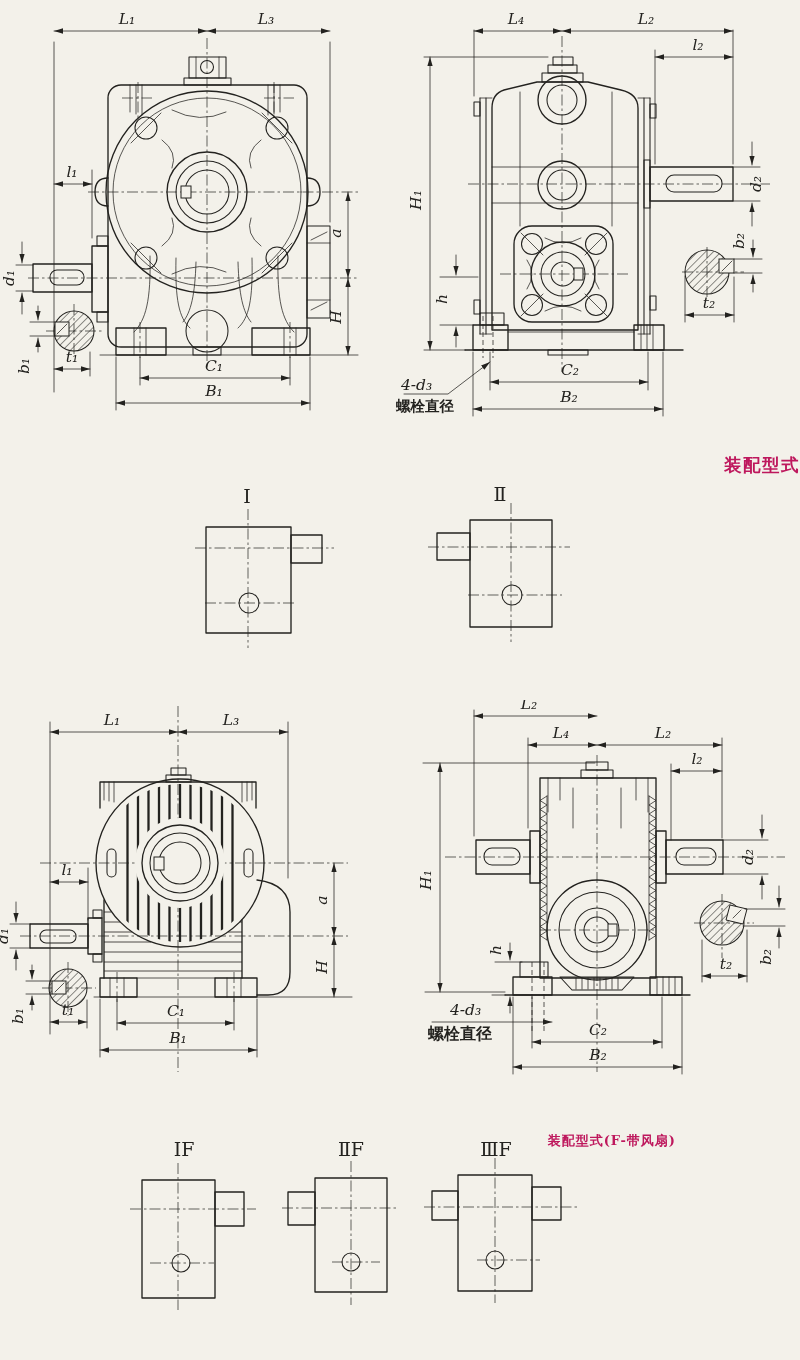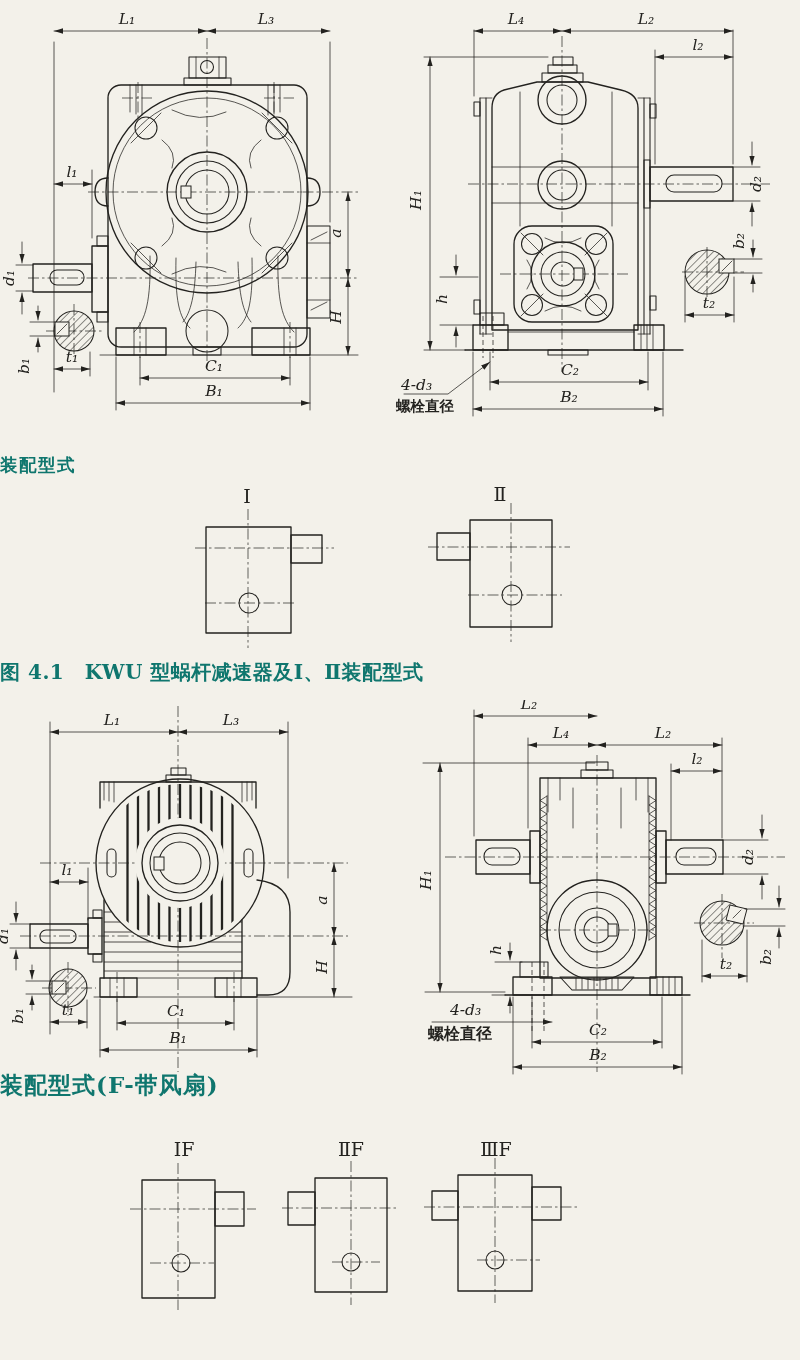--- a/index.html
+++ b/index.html
@@ -1,39 +1,39 @@
 <!DOCTYPE html>
 <html><head>
 <meta charset="utf-8">
 <style>
   html,body{margin:0;padding:0;background:#e8e6e0}
   #page{position:relative;width:800px;height:1360px;background:#f3f1ea;overflow:hidden;
-        font-family:"DejaVu Serif","Liberation Serif",serif;color:#0f766e}
+        font-family:"DejaVu Serif","Liberation Serif",serif;color:#be185d}
   svg{position:absolute;left:0;display:block}
   
   .ol{fill:none;stroke:#23221f;stroke-width:1.35;stroke-linecap:round;stroke-linejoin:round}
   .o2{fill:none;stroke:#23221f;stroke-width:1.05;stroke-linecap:round;stroke-linejoin:round}
   .tl{fill:none;stroke:#23221f;stroke-width:.75;stroke-linecap:round}
   .cl{fill:none;stroke:#23221f;stroke-width:.7;stroke-dasharray:11 3 2.5 3}
   .dsh{fill:none;stroke:#23221f;stroke-width:.75;stroke-dasharray:5 3}
   .pp{fill:#f3f1ea}
   .fin path{stroke:#23221f;stroke-width:2.3;stroke-linecap:round;fill:none}
   .hv path{stroke:#23221f;stroke-width:.8;fill:none}
   
   text{fill:#23221f}
   .lbl{font:italic 15.5px "DejaVu Serif","Liberation Serif",serif;text-anchor:middle}
   .st{text-anchor:start}
   .cjk{font:600 14.5px "DejaVu Serif","Liberation Serif",serif;text-anchor:start}
   .cjk2{font:600 16px "DejaVu Serif","Liberation Serif",serif;text-anchor:start}
   .rom{font:19px "DejaVu Serif","Liberation Serif",serif;text-anchor:middle}
   
-  .cntr{position:absolute;text-align:left;white-space:nowrap}
+  .cntr{position:absolute;text-align:right;white-space:nowrap}
   #t41{top:453px;left:0;width:800px;font-size:17.5px;font-weight:bold;letter-spacing:1.5px}
   #c41{top:659px;left:0;width:800px;font-size:20px;font-weight:600;letter-spacing:.5px}
-  #t42{top:1070px;left:0;width:676px;font-size:23px;font-weight:bold;letter-spacing:1px}
+  #t42{top:1132px;left:0;width:676px;font-size:13px;font-weight:bold;letter-spacing:1px}
   #c42{top:1324px;left:0;width:794px;font-size:20px;font-weight:600;letter-spacing:.5px}
 </style>
 </head>
 <body>
 
 <div id="page">
 
 <svg width="0" height="0">
   <defs>
     <marker id="arw" viewBox="0 0 12 8" refX="11.3" refY="4" markerWidth="13" markerHeight="8.7" orient="auto-start-reverse">
@@ -242,21 +242,20 @@
   <g>
     <text class="rom" x="500" y="16">Ⅱ</text>
     <rect class="ol" x="470" y="35" width="82" height="107"></rect>
     <path class="cl" d="M511,18 V157 M428,62 H570"></path>
     <rect class="ol" x="437" y="48" width="33" height="27"></rect>
     <circle class="o2" cx="512" cy="110" r="10"></circle>
     <path class="cl" d="M468,110 H562"></path>
   </g>
 </svg>
 
-<div class="cntr" id="c41">图 4.1　KWU 型蜗杆减速器及Ⅰ、Ⅱ装配型式</div>
 
 <svg style="top:700px" width="800" height="385" viewBox="0 0 800 385">
   <defs>
     <clipPath id="fanclip">
           <circle cx="180" cy="163" r="79"></circle>
         </clipPath>
   </defs>
 
   <g>
     <path class="cl" d="M178,6 V372"></path>

